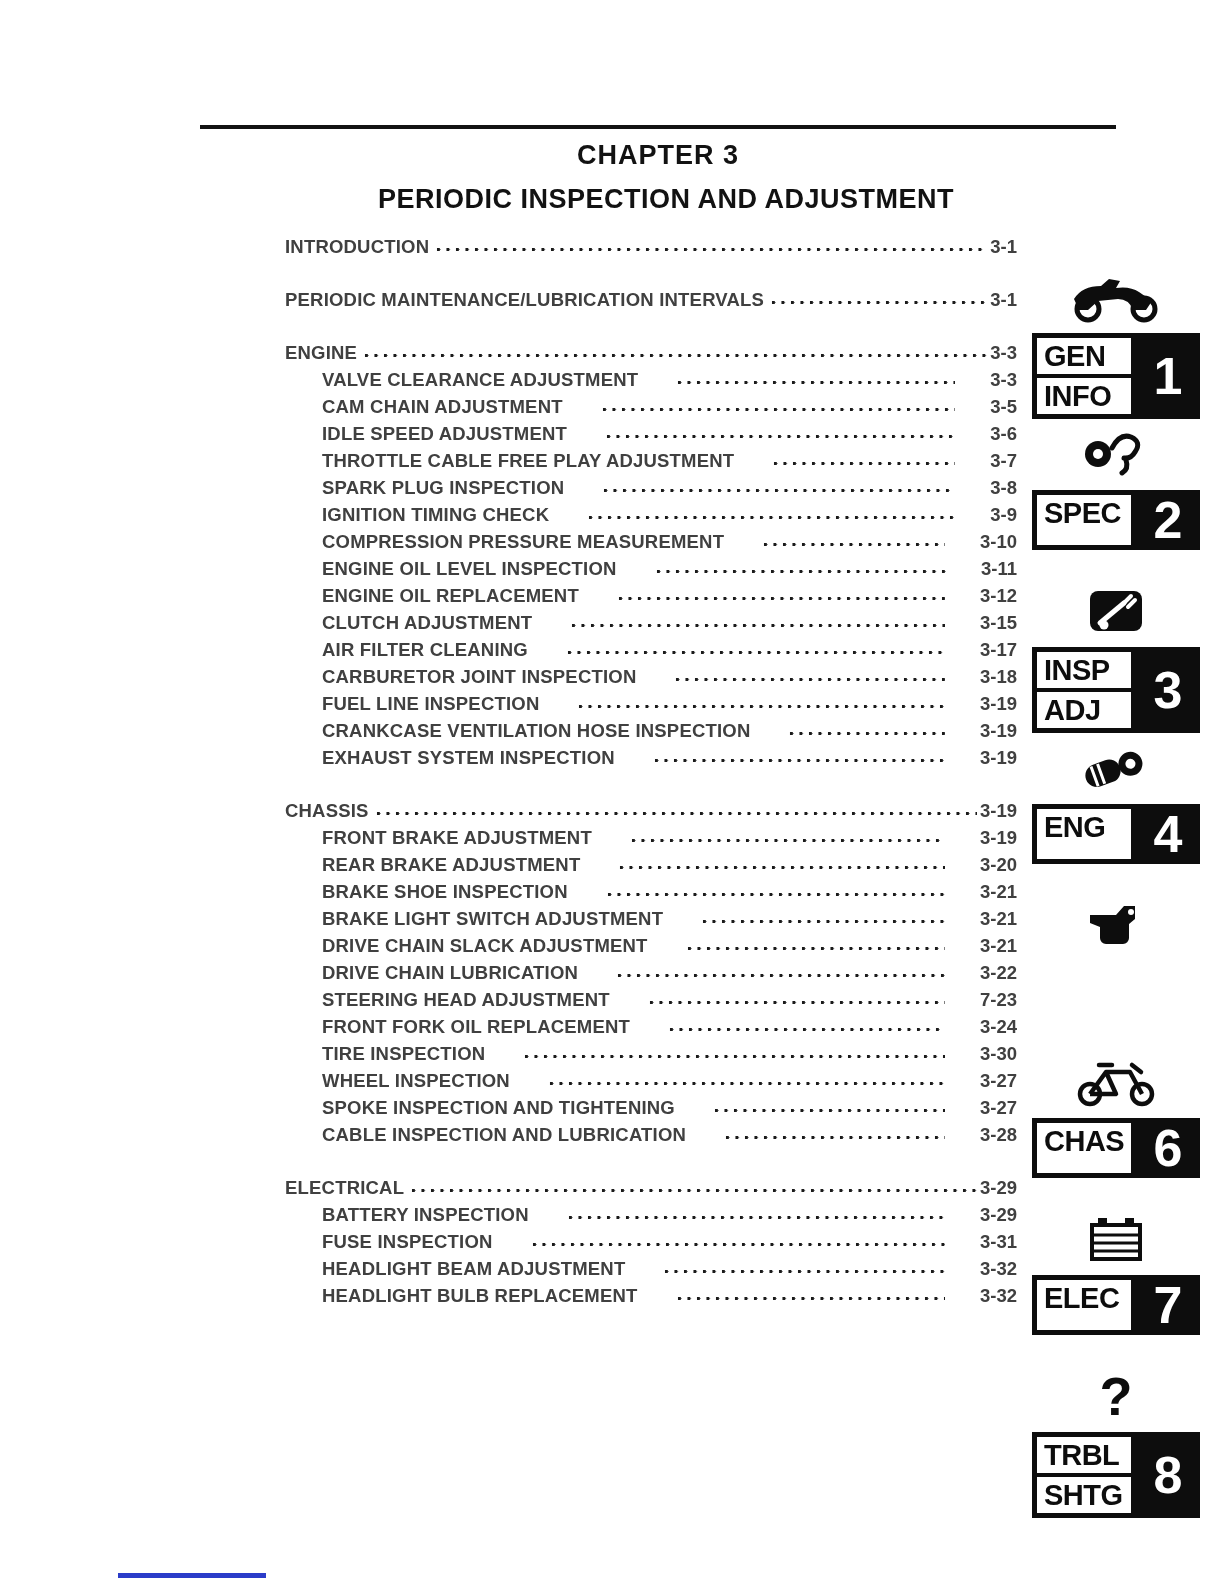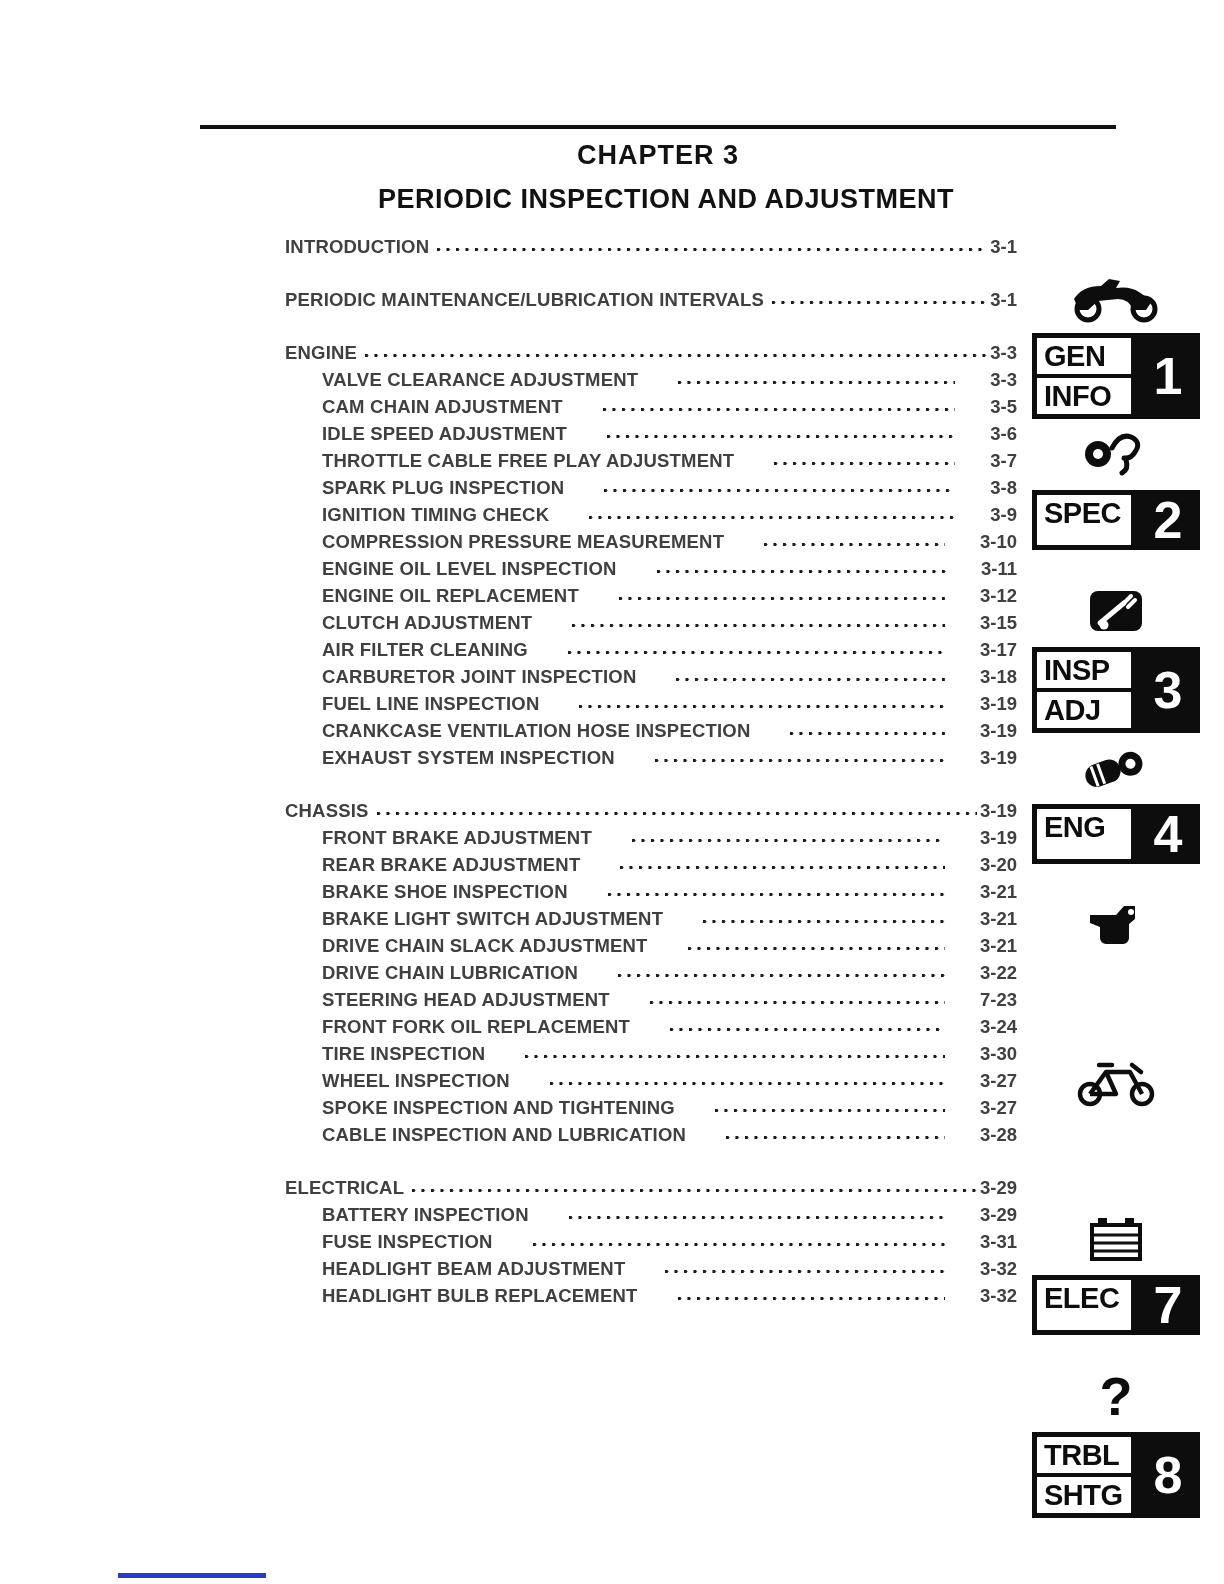--- a/index.html
+++ b/index.html
@@ -415,20 +415,26 @@
       </div>
       <div class="tab">
         <div class="tab-icon">
           <svg viewBox="0 0 96 56" width="104" height="56">
             <circle cx="22" cy="40" r="10" fill="none" stroke="#0d0d0d" stroke-width="4.5"></circle>
             <circle cx="74" cy="40" r="10" fill="none" stroke="#0d0d0d" stroke-width="4.5"></circle>
             <path d="M22 40 L38 18 L62 18 L74 40 M38 18 L48 40 L22 40" fill="none" stroke="#0d0d0d" stroke-width="4.5" stroke-linejoin="round"></path>
             <path d="M31 11 h13 M64 11 l9 7" stroke="#0d0d0d" stroke-width="4.5" stroke-linecap="round"></path>
           </svg>
         </div>
+        <div class="tab-row">
+          <div class="tab-label">
+            <div class="line">CHAS</div>
+          </div>
+          <div class="tab-number">6</div>
+        </div>
       </div>
       <div class="tab">
         <div class="tab-icon">
           <svg viewBox="0 0 96 56" width="104" height="56">
             <rect x="24" y="14" width="48" height="34" fill="none" stroke="#0d0d0d" stroke-width="4"></rect>
             <rect x="30" y="7" width="9" height="7" fill="#0d0d0d"></rect>
             <rect x="57" y="7" width="9" height="7" fill="#0d0d0d"></rect>
             <path d="M24 24 h48 M24 32 h48 M24 40 h48" stroke="#0d0d0d" stroke-width="3"></path>
           </svg>
         </div>

